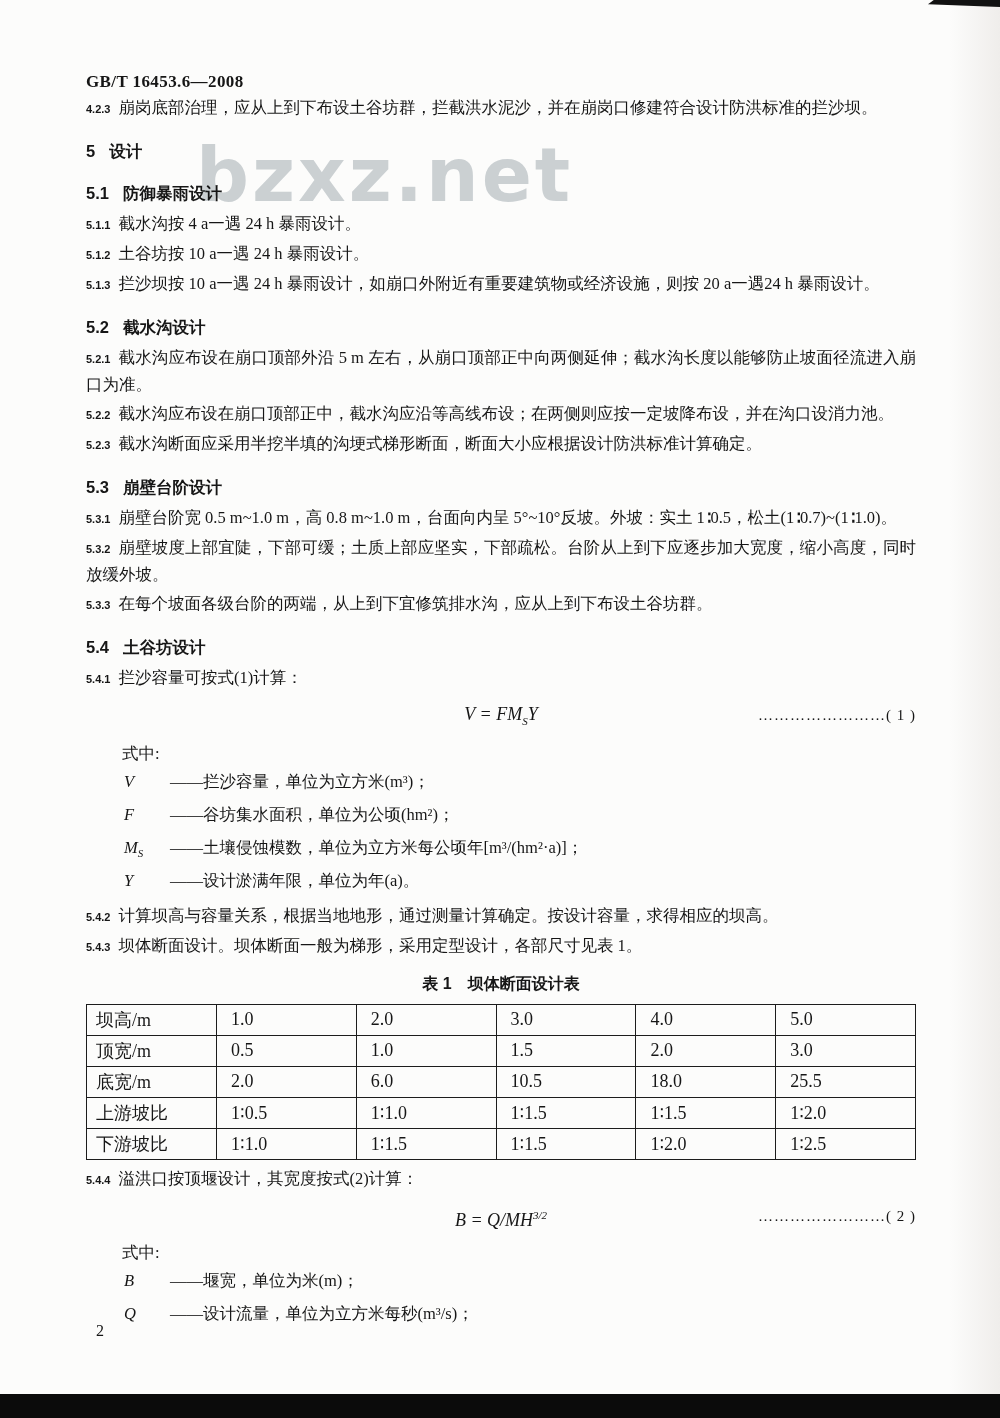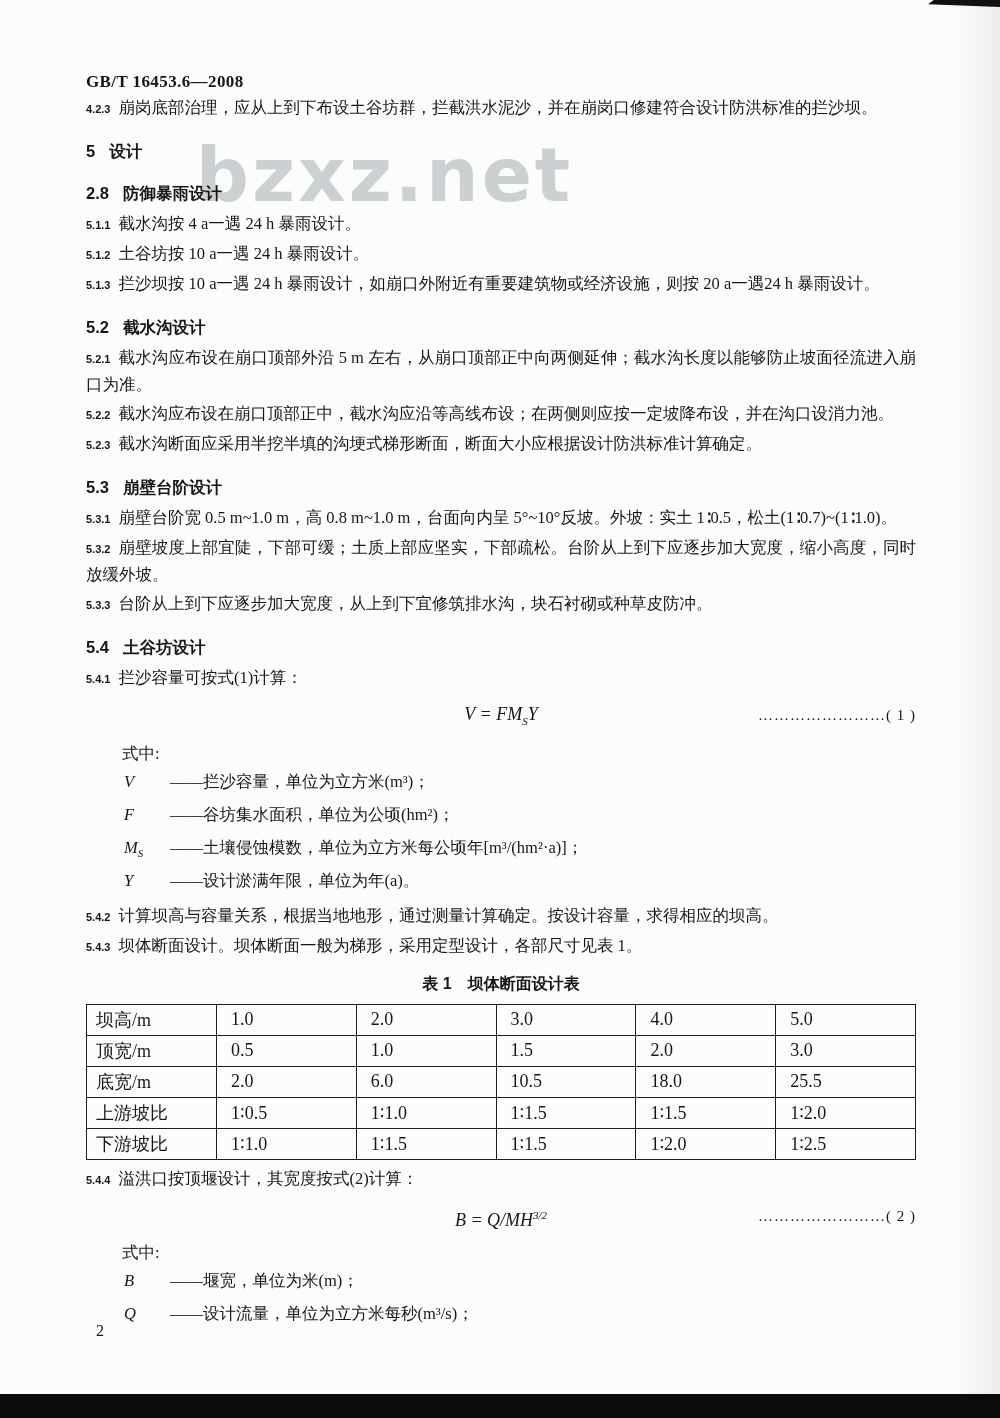--- a/index.html
+++ b/index.html
@@ -67,37 +67,37 @@
   <div class="corner-mark"></div>
 
   <div class="content">
 
     <div class="doc-header">GB/T 16453.6—2008</div>
 
     <p class="para"><span class="num">4.2.3</span><span>崩岗底部治理，应从上到下布设土谷坊群，拦截洪水泥沙，并在崩岗口修建符合设计防洪标准的拦沙坝。</span></p>
 
     <h3 class="heading"><span class="hnum">5</span><span>设计</span></h3>
 
-    <h3 class="heading"><span class="hnum">2.8</span><span>防御暴雨设计</span></h3>
+    <h3 class="heading"><span class="hnum">5.1</span><span>防御暴雨设计</span></h3>
 
     <p class="para"><span class="num">5.1.1</span><span>截水沟按 4 a一遇 24 h 暴雨设计。</span></p>
     <p class="para"><span class="num">5.1.2</span><span>土谷坊按 10 a一遇 24 h 暴雨设计。</span></p>
     <p class="para"><span class="num">5.1.3</span><span>拦沙坝按 10 a一遇 24 h 暴雨设计，如崩口外附近有重要建筑物或经济设施，则按 20 a一遇24 h 暴雨设计。</span></p>
 
     <h3 class="heading"><span class="hnum">5.2</span><span>截水沟设计</span></h3>
 
     <p class="para"><span class="num">5.2.1</span><span>截水沟应布设在崩口顶部外沿 5 m 左右，从崩口顶部正中向两侧延伸；截水沟长度以能够防止坡面径流进入崩口为准。</span></p>
     <p class="para"><span class="num">5.2.2</span><span>截水沟应布设在崩口顶部正中，截水沟应沿等高线布设；在两侧则应按一定坡降布设，并在沟口设消力池。</span></p>
     <p class="para"><span class="num">5.2.3</span><span>截水沟断面应采用半挖半填的沟埂式梯形断面，断面大小应根据设计防洪标准计算确定。</span></p>
 
     <h3 class="heading"><span class="hnum">5.3</span><span>崩壁台阶设计</span></h3>
 
     <p class="para"><span class="num">5.3.1</span><span>崩壁台阶宽 0.5 m~1.0 m，高 0.8 m~1.0 m，台面向内呈 5°~10°反坡。外坡：实土 1∶0.5，松土(1∶0.7)~(1∶1.0)。</span></p>
     <p class="para"><span class="num">5.3.2</span><span>崩壁坡度上部宜陡，下部可缓；土质上部应坚实，下部疏松。台阶从上到下应逐步加大宽度，缩小高度，同时放缓外坡。</span></p>
-    <p class="para"><span class="num">5.3.3</span><span>台阶从上到下应逐步加大宽度，从上到下宜修筑排水沟，块石衬砌或种草皮防冲。</span></p>
+    <p class="para"><span class="num">5.3.3</span><span>在每个坡面各级台阶的两端，从上到下宜修筑排水沟，应从上到下布设土谷坊群。</span></p>
 
     <h3 class="heading"><span class="hnum">5.4</span><span>土谷坊设计</span></h3>
 
     <p class="para"><span class="num">5.4.1</span><span>拦沙容量可按式(1)计算：</span></p>
 
     <div class="formula-line">
       <span class="math"><span>V = FM</span><sub>S</sub><span>Y</span></span>
       <span class="dots-label"><span>……………………</span><span>( 1 )</span></span>
     </div>
 

